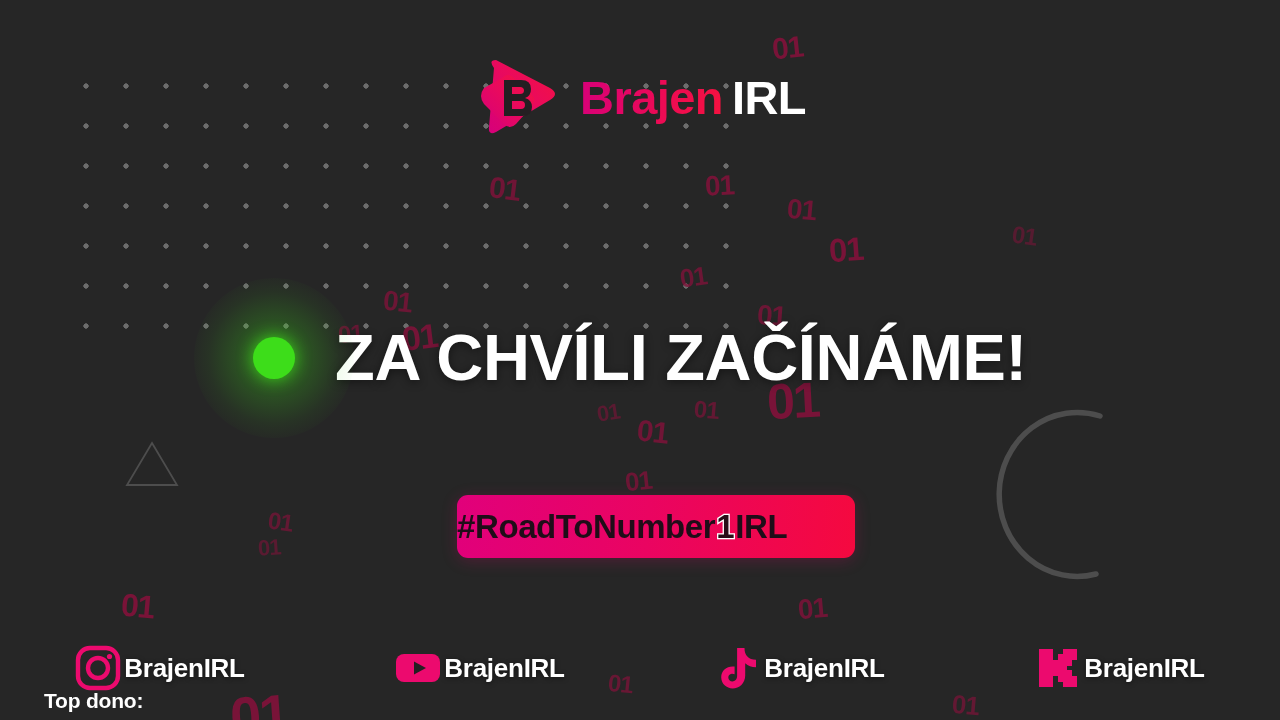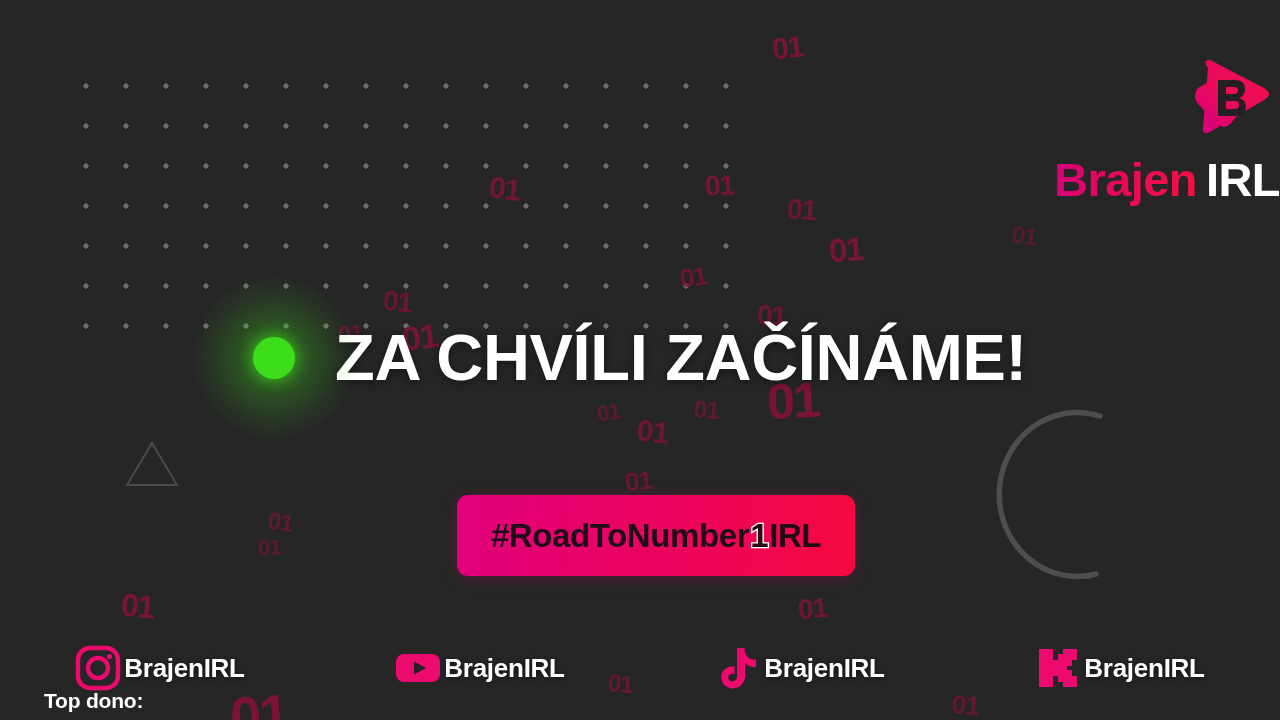--- a/index.html
+++ b/index.html
@@ -57,24 +57,23 @@
     pointer-events: none;
   }
 
   
   #brand {
     position: absolute;
     left: 0;
     right: 0;
     top: 58px;
     display: flex;
-    align-items: flex-end;
+    align-items: center;
     justify-content: center;
-    gap: 20px;
-    flex-direction: column;
+    gap: 14px;
   }
   #brand-mark {
     width: 92px;
     height: 78px;
     flex: none;
   }
   #brand-text {
     font-size: 47px;
     font-weight: 800;
     letter-spacing: -0.012em;
@@ -143,26 +142,26 @@
     white-space: nowrap;
     text-shadow: 0 2px 10px rgba(0,0,0,0.45);
   }
 
   
   #hashtag-badge {
     position: absolute;
     left: 457px;
     top: 495px;
     width: 398px;
-    height: 81px;
+    height: 63px;
     border-radius: 11px;
     background: linear-gradient(95deg, #e1007b 0%, #ea0461 48%, #f5093f 100%);
     display: flex;
     align-items: center;
-    justify-content: center;
+    justify-content: flex-start;
     box-shadow: 0 3px 16px rgba(230, 0, 110, 0.22);
   }
   #hashtag-text {
     font-size: 33px;
     font-weight: 800;
     color: #1f0d18;
     letter-spacing: -0.012em;
     line-height: 1;
     white-space: nowrap;
     display: flex;

